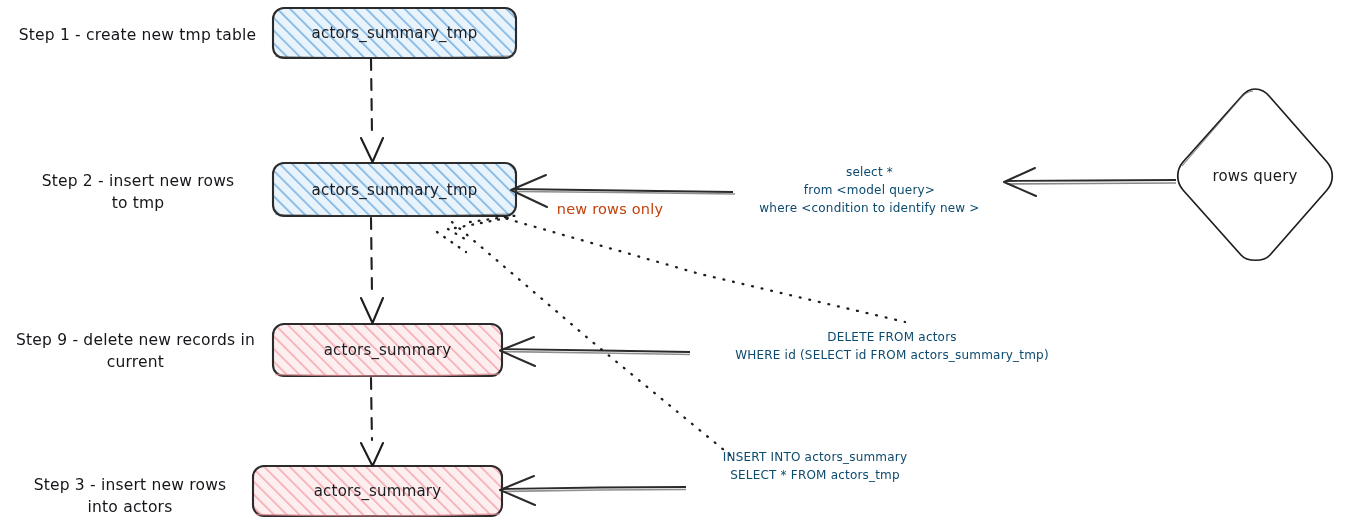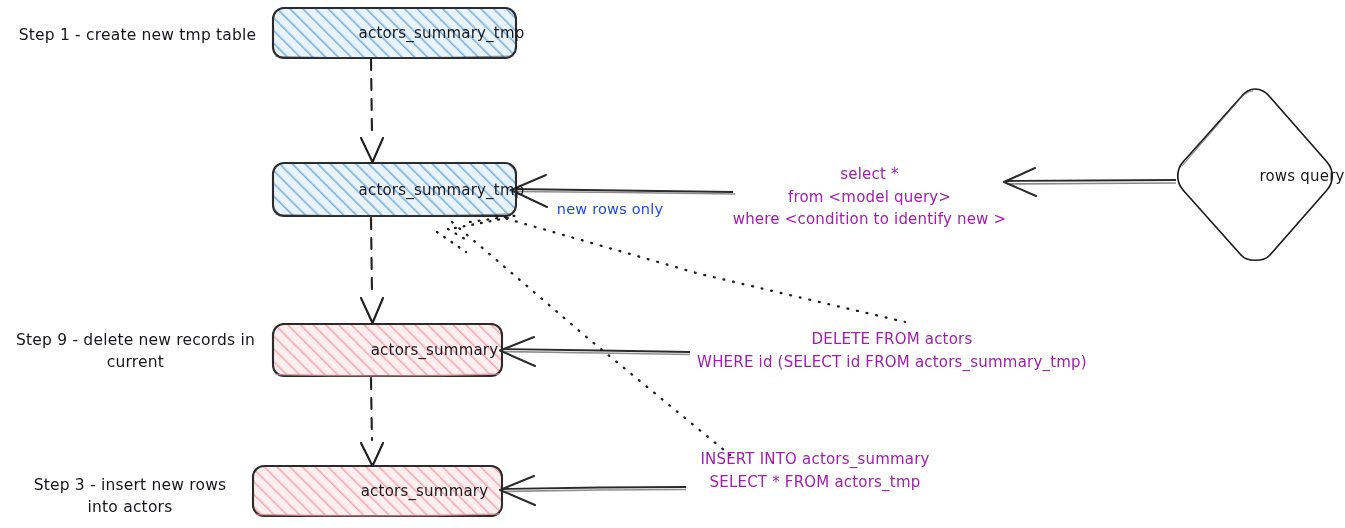--- a/index.html
+++ b/index.html
@@ -28,49 +28,48 @@
     display: flex;
     align-items: center;
     justify-content: center;
     text-align: center;
     font-family: "DejaVu Sans", sans-serif;
     font-size: 15px;
     color: #1b1b1f;
     letter-spacing: 0.2px;
     pointer-events: none;
     white-space: pre;
-    padding-left: 47px;
   }
   .step-label {
     position: absolute;
     text-align: center;
     font-family: "DejaVu Sans", sans-serif;
     font-size: 15.5px;
     line-height: 1.45;
     color: #15161a;
     letter-spacing: 0.2px;
     white-space: pre-line;
   }
   .edge-label {
     position: absolute;
     text-align: center;
     font-family: "DejaVu Sans", sans-serif;
     font-size: 14.5px;
     line-height: 1.5;
-    color: #1d4ed8;
+    color: #c2410c;
     letter-spacing: 0.2px;
     white-space: pre-line;
   }
   .sql-label {
     position: absolute;
     text-align: center;
     font-family: "DejaVu Sans", sans-serif;
-    font-size: 15px;
+    font-size: 12px;
     line-height: 1.5;
-    color: #a21caf;
+    color: #0c4a6e;
     letter-spacing: 0.2px;
     white-space: pre-line;
   }
 </style>
 </head>
 <body>
 
 <div id="canvas">
 
   <svg class="layer" viewBox="0 0 1345 528" xmlns="http://www.w3.org/2000/svg">
@@ -166,20 +165,22 @@
 
     <g>
       <path d="M452 222 L 590 340 L 730 455" fill="none" stroke="#1e1e1e" stroke-width="2.3" stroke-dasharray="0.8 9" stroke-linecap="round"></path>
       <path d="M448 229 L 470 242" fill="none" stroke="#1e1e1e" stroke-width="2.3" stroke-dasharray="0.8 8" stroke-linecap="round"></path>
       <path d="M437 232 L 466 252" fill="none" stroke="#1e1e1e" stroke-width="2.3" stroke-dasharray="0.8 8" stroke-linecap="round"></path>
     </g>
   </svg>
 
   <div class="step-label" style="left:10px; top:24px; width:255px;">Step 1 - create new tmp table</div>
 
+  <div class="step-label" style="left:18px; top:170px; width:240px;">Step 2 - insert new rows
+to tmp</div>
 
   <div class="step-label" style="left:8px; top:329px; width:255px;">Step 9 - delete new records in
 current</div>
 
   <div class="step-label" style="left:10px; top:474px; width:240px;">Step 3 - insert new rows
 into actors</div>
 
   <div class="node-label" style="left:273px; top:8px; width:243px; height:50px;">actors_summary_tmp</div>
 
   <div class="node-label" style="left:273px; top:163px; width:243px; height:53px;">actors_summary_tmp</div>

